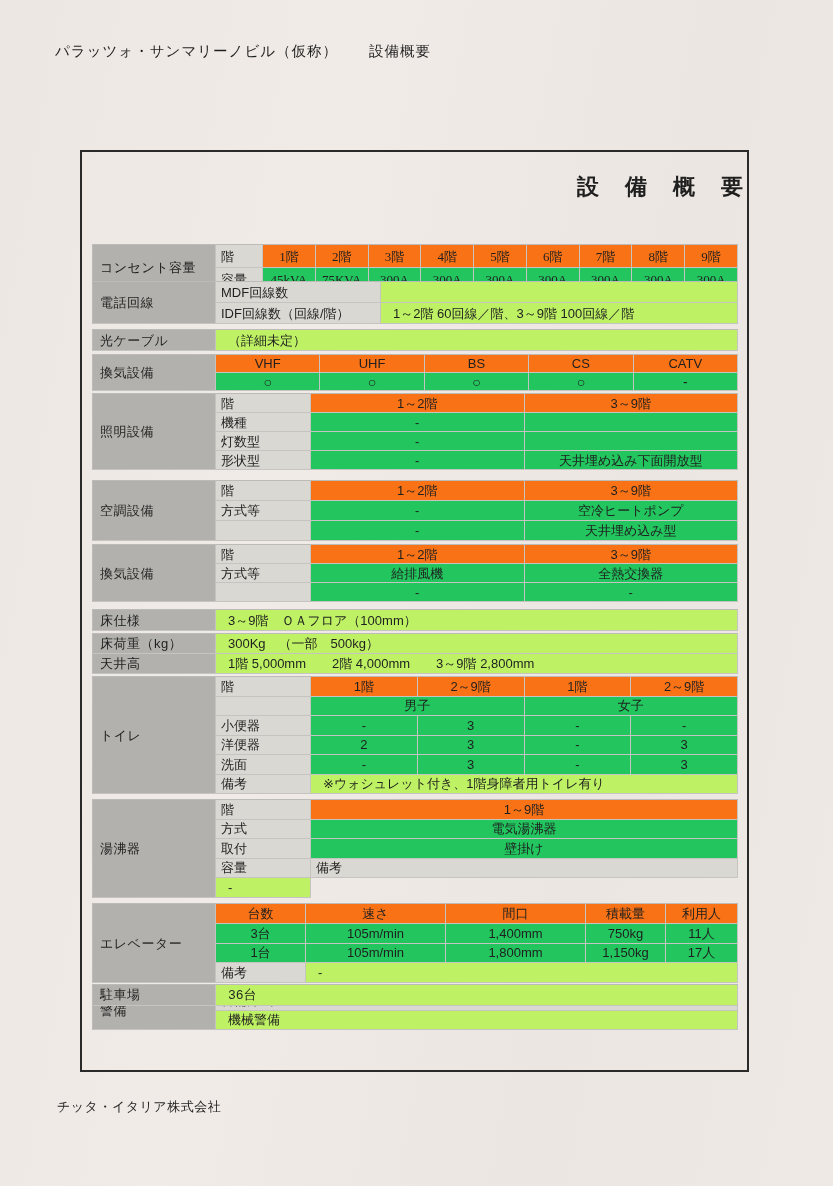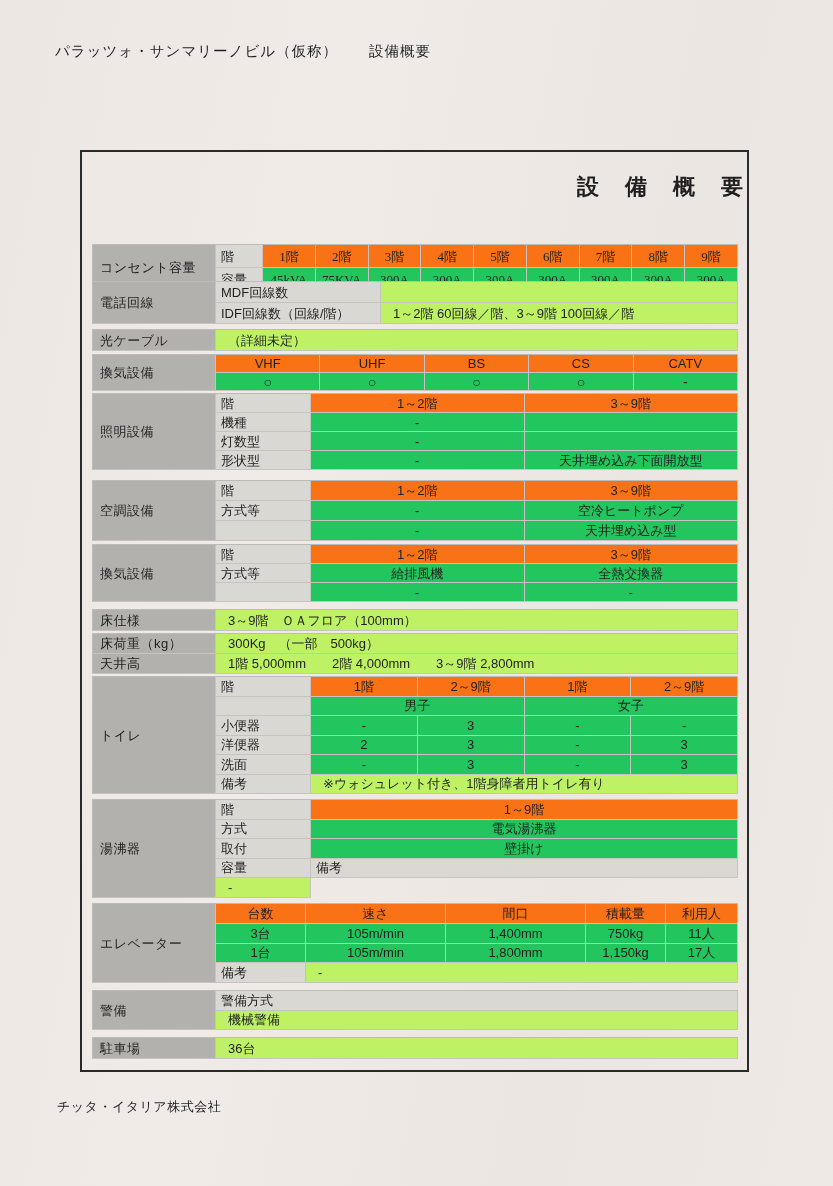--- a/index.html
+++ b/index.html
@@ -40,21 +40,21 @@
   .t4 .vl{font-size:14px;}
   .t5{top:393px;grid-template-columns:123px 95px 1fr 1fr;grid-auto-rows:19px;}
   .t6{top:480px;grid-template-columns:123px 95px 1fr 1fr;grid-auto-rows:20px;}
   .t7{top:544px;grid-template-columns:123px 95px 1fr 1fr;grid-auto-rows:19px;}
   .t8{top:609px;grid-template-columns:123px 1fr;grid-auto-rows:21px;}
   .t9{top:633px;grid-template-columns:123px 1fr;grid-auto-rows:20px;}
   .t10{top:676px;grid-template-columns:123px 95px repeat(4,1fr);grid-auto-rows:19.5px;}
   .t11{top:799px;grid-template-columns:123px 95px 1fr;grid-auto-rows:19.5px;}
   .t12{top:903px;grid-template-columns:123px 90px 140px 140px 80px 1fr;grid-auto-rows:19.75px;}
   .t13{top:990px;grid-template-columns:123px 1fr;grid-auto-rows:19.5px;}
-  .t14{top:1037px;grid-template-columns:123px 1fr;grid-auto-rows:21px;}
+  .t14{top:984px;grid-template-columns:123px 1fr;grid-auto-rows:21px;font-family:Liberation Mono, monospace;}
 </style>
 </head>
 <body>
 
 <div class="hdrline">パラッツォ・サンマリーノビル（仮称）　　設備概要</div>
 <div class="outerbox"></div>
 <div class="doctitle">設　備　概　要</div>
 
 <div class="tbl t1">
   <div class="lb rs2">コンセント容量</div>

